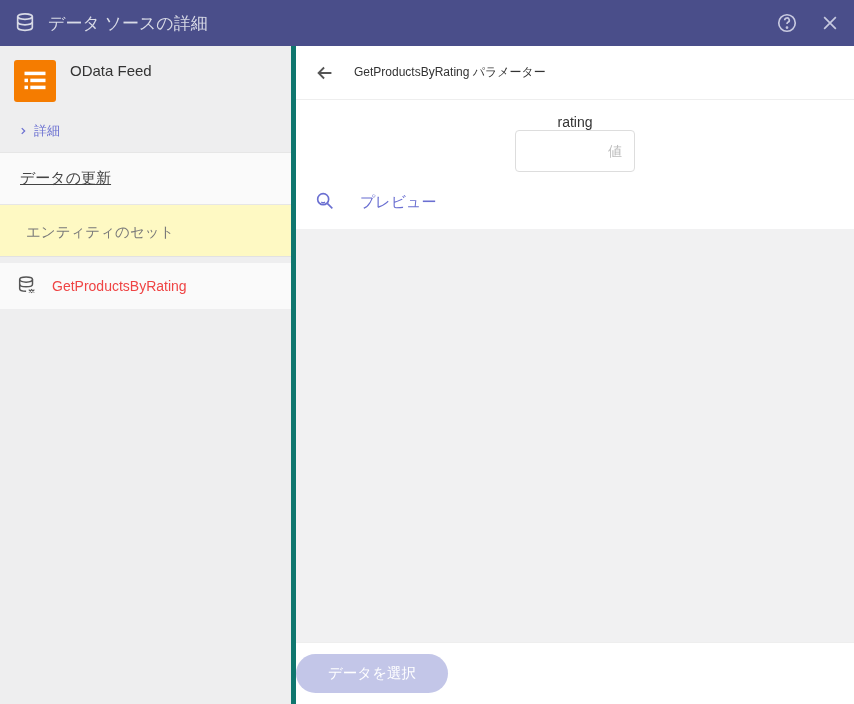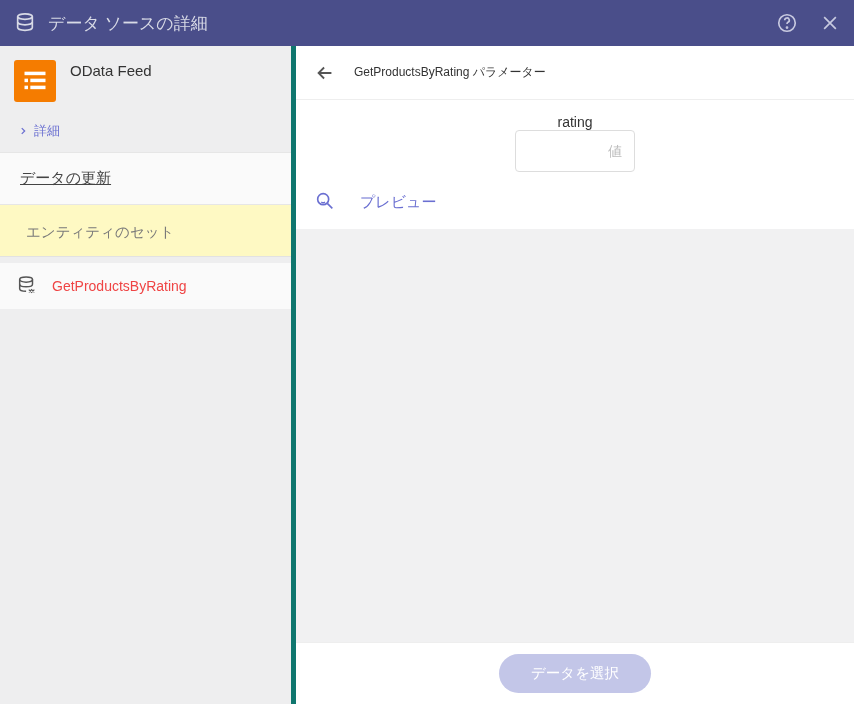--- a/index.html
+++ b/index.html
@@ -118,21 +118,21 @@
     .preview-row {
       display: flex; align-items: center;
       padding: 8px 18px 14px 18px; gap: 24px;
       color: #6a6fd1; font-size: 15px;
       cursor: pointer;
     }
     
     .main-body { flex: 1; background: #f1f1f2; }
     
     .footer {
-      height: 62px; display: flex; align-items: center; justify-content: center;
+      height: 62px; display: flex; align-items: center; 
       border-top: 1px solid #eee; background: #fff;
     }
     .select-btn {
       background: #c3c6e8; color: #fff;
       border: none; border-radius: 22px;
       padding: 10px 32px; font-size: 14.5px;
       cursor: pointer;
     }
   </style>
 </head>

